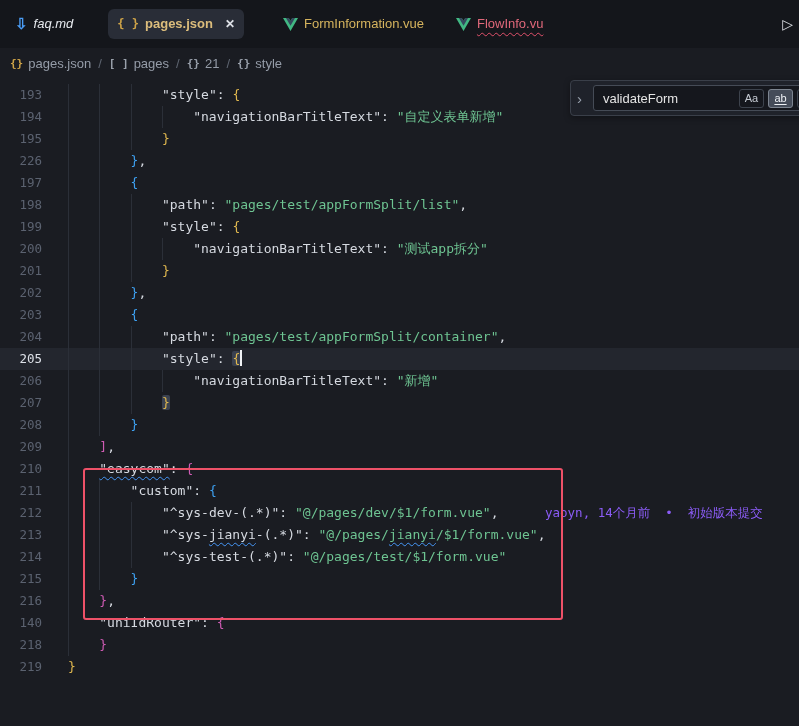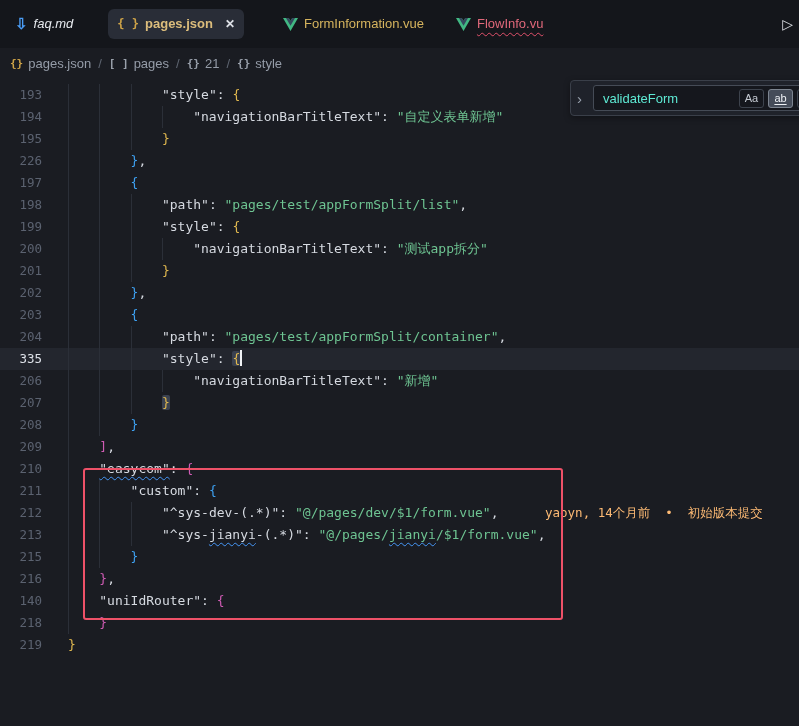--- a/index.html
+++ b/index.html
@@ -61,39 +61,39 @@
   .tok-s{color:#6ec492;}
   .tok-by{color:#e0b84f;}
   .tok-bp{color:#cf5bb4;}
   .tok-bb{color:#3ea1f2;}
   .tok-caret{display:inline-block;width:2px;height:16px;background:#f0f2f5;
              vertical-align:-3px;margin-left:0px;}
   .sq{text-decoration:underline;text-decoration-style:wavy;
       text-decoration-color:#4596f7;text-decoration-thickness:1px;
       text-underline-offset:3px;}
   .match{background:#3a4150;border-radius:2px;}
-  .blame{position:absolute;left:545px;top:0;color:#fdba74;font-size:12.5px;}
+  .blame{position:absolute;left:545px;top:0;color:#8b5cf6;font-size:12.5px;}
   
   .redrect{
     position:absolute;left:83px;top:390px;width:476px;height:148px;
     border:2.5px solid #ee5168;border-radius:3px;z-index:5;pointer-events:none;
   }
   
   .find{
     position:absolute;left:570px;top:2px;width:250px;height:34px;
     background:#1f222a;border:1px solid #3a3f49;border-radius:4px;
     display:flex;align-items:center;padding:0 6px;z-index:10;
     box-shadow:0 2px 6px rgba(0,0,0,.35);
   }
   .find-chevron{color:#9aa2ae;font-size:15px;width:16px;cursor:pointer;}
   .find-input{
     flex:1;height:24px;background:#15171d;border:1px solid #454b56;border-radius:3px;
     display:flex;align-items:center;padding:0 4px 0 9px;gap:4px;
   }
-  .find-query{flex:1;color:#5eead4;font-size:13px;}
+  .find-query{flex:1;color:#e5e5e5;font-size:13px;}
   .find-btn{
     font-size:11px;color:#c5cad2;border:1px solid #3d434d;border-radius:3px;
     padding:2px 4px;min-width:15px;text-align:center;cursor:pointer;line-height:13px;
   }
   .find-btn.active{background:#454c59;border-color:#7d8590;color:#eef1f5;
                    text-decoration:underline;text-underline-offset:2px;}
   .vuesvg{display:block;}
 </style>
 </head>
 <body>
@@ -160,29 +160,30 @@
       <div class="cline"><span class="lnum">195</span><span class="guide" style="left: 68px;"></span><span class="guide" style="left: 99.31px;"></span><span class="guide" style="left: 130.62px;"></span><span class="ltext" style="left: 161.924px;"><span class="tok-by">}</span></span></div>
       <div class="cline"><span class="lnum">226</span><span class="guide" style="left: 68px;"></span><span class="guide" style="left: 99.31px;"></span><span class="ltext" style="left: 130.616px;"><span class="tok-bb">}</span><span class="tok-p">,</span></span></div>
       <div class="cline"><span class="lnum">197</span><span class="guide" style="left: 68px;"></span><span class="guide" style="left: 99.31px;"></span><span class="ltext" style="left: 130.616px;"><span class="tok-bb">{</span></span></div>
       <div class="cline"><span class="lnum">198</span><span class="guide" style="left: 68px;"></span><span class="guide" style="left: 99.31px;"></span><span class="guide" style="left: 130.62px;"></span><span class="ltext" style="left: 161.924px;"><span class="tok-k">"path"</span><span class="tok-p">: </span><span class="tok-s">"pages/test/appFormSplit/list"</span><span class="tok-p">,</span></span></div>
       <div class="cline"><span class="lnum">199</span><span class="guide" style="left: 68px;"></span><span class="guide" style="left: 99.31px;"></span><span class="guide" style="left: 130.62px;"></span><span class="ltext" style="left: 161.924px;"><span class="tok-k">"style"</span><span class="tok-p">: </span><span class="tok-by">{</span></span></div>
       <div class="cline"><span class="lnum">200</span><span class="guide" style="left: 68px;"></span><span class="guide" style="left: 99.31px;"></span><span class="guide" style="left: 130.62px;"></span><span class="guide" style="left: 161.93px;"></span><span class="ltext" style="left: 193.232px;"><span class="tok-k">"navigationBarTitleText"</span><span class="tok-p">: </span><span class="tok-s">"测试app拆分"</span></span></div>
       <div class="cline"><span class="lnum">201</span><span class="guide" style="left: 68px;"></span><span class="guide" style="left: 99.31px;"></span><span class="guide" style="left: 130.62px;"></span><span class="ltext" style="left: 161.924px;"><span class="tok-by">}</span></span></div>
       <div class="cline"><span class="lnum">202</span><span class="guide" style="left: 68px;"></span><span class="guide" style="left: 99.31px;"></span><span class="ltext" style="left: 130.616px;"><span class="tok-bb">}</span><span class="tok-p">,</span></span></div>
       <div class="cline"><span class="lnum">203</span><span class="guide" style="left: 68px;"></span><span class="guide" style="left: 99.31px;"></span><span class="ltext" style="left: 130.616px;"><span class="tok-bb">{</span></span></div>
       <div class="cline"><span class="lnum">204</span><span class="guide" style="left: 68px;"></span><span class="guide" style="left: 99.31px;"></span><span class="guide" style="left: 130.62px;"></span><span class="ltext" style="left: 161.924px;"><span class="tok-k">"path"</span><span class="tok-p">: </span><span class="tok-s">"pages/test/appFormSplit/container"</span><span class="tok-p">,</span></span></div>
-      <div class="cline current"><span class="lnum">335</span><span class="guide" style="left: 68px;"></span><span class="guide" style="left: 99.31px;"></span><span class="guide" style="left: 130.62px;"></span><span class="ltext" style="left: 161.924px;"><span class="tok-k">"style"</span><span class="tok-p">: </span><span class="tok-by match">{</span><span class="tok-caret"></span></span></div>
+      <div class="cline current"><span class="lnum">205</span><span class="guide" style="left: 68px;"></span><span class="guide" style="left: 99.31px;"></span><span class="guide" style="left: 130.62px;"></span><span class="ltext" style="left: 161.924px;"><span class="tok-k">"style"</span><span class="tok-p">: </span><span class="tok-by match">{</span><span class="tok-caret"></span></span></div>
       <div class="cline"><span class="lnum">206</span><span class="guide" style="left: 68px;"></span><span class="guide" style="left: 99.31px;"></span><span class="guide" style="left: 130.62px;"></span><span class="guide" style="left: 161.93px;"></span><span class="ltext" style="left: 193.232px;"><span class="tok-k">"navigationBarTitleText"</span><span class="tok-p">: </span><span class="tok-s">"新增"</span></span></div>
       <div class="cline"><span class="lnum">207</span><span class="guide" style="left: 68px;"></span><span class="guide" style="left: 99.31px;"></span><span class="guide" style="left: 130.62px;"></span><span class="ltext" style="left: 161.924px;"><span class="tok-by match">}</span></span></div>
       <div class="cline"><span class="lnum">208</span><span class="guide" style="left: 68px;"></span><span class="guide" style="left: 99.31px;"></span><span class="ltext" style="left: 130.616px;"><span class="tok-bb">}</span></span></div>
       <div class="cline"><span class="lnum">209</span><span class="guide" style="left: 68px;"></span><span class="ltext" style="left: 99.308px;"><span class="tok-bp">]</span><span class="tok-p">,</span></span></div>
       <div class="cline"><span class="lnum">210</span><span class="guide" style="left: 68px;"></span><span class="ltext" style="left: 99.308px;"><span class="tok-k sq">"easycom"</span><span class="tok-p">: </span><span class="tok-bp">{</span></span></div>
       <div class="cline"><span class="lnum">211</span><span class="guide" style="left: 68px;"></span><span class="guide" style="left: 99.31px;"></span><span class="ltext" style="left: 130.616px;"><span class="tok-k">"custom"</span><span class="tok-p">: </span><span class="tok-bb">{</span></span></div>
       <div class="cline"><span class="lnum">212</span><span class="guide" style="left: 68px;"></span><span class="guide" style="left: 99.31px;"></span><span class="guide" style="left: 130.62px;"></span><span class="ltext" style="left: 161.924px;"><span class="tok-k">"^sys-dev-(.*)"</span><span class="tok-p">: </span><span class="tok-s">"@/pages/dev/$1/form.vue"</span><span class="tok-p">,</span></span><span class="blame">yaoyn, 14个月前  •  初始版本提交</span></div>
       <div class="cline"><span class="lnum">213</span><span class="guide" style="left: 68px;"></span><span class="guide" style="left: 99.31px;"></span><span class="guide" style="left: 130.62px;"></span><span class="ltext" style="left: 161.924px;"><span class="tok-k">"^sys-</span><span class="tok-k sq">jianyi</span><span class="tok-k">-(.*)"</span><span class="tok-p">: </span><span class="tok-s">"@/pages/</span><span class="tok-s sq">jianyi</span><span class="tok-s">/$1/form.vue"</span><span class="tok-p">,</span></span></div>
+      <div class="cline"><span class="lnum">214</span><span class="guide" style="left: 68px;"></span><span class="guide" style="left: 99.31px;"></span><span class="guide" style="left: 130.62px;"></span><span class="ltext" style="left: 161.924px;"><span class="tok-k">"^sys-test-(.*)"</span><span class="tok-p">: </span><span class="tok-s">"@/pages/test/$1/form.vue"</span></span></div>
       <div class="cline"><span class="lnum">215</span><span class="guide" style="left: 68px;"></span><span class="guide" style="left: 99.31px;"></span><span class="ltext" style="left: 130.616px;"><span class="tok-bb">}</span></span></div>
       <div class="cline"><span class="lnum">216</span><span class="guide" style="left: 68px;"></span><span class="ltext" style="left: 99.308px;"><span class="tok-bp">}</span><span class="tok-p">,</span></span></div>
       <div class="cline"><span class="lnum">140</span><span class="guide" style="left: 68px;"></span><span class="ltext" style="left: 99.308px;"><span class="tok-k">"uniIdRouter"</span><span class="tok-p">: </span><span class="tok-bp">{</span></span></div>
       <div class="cline"><span class="lnum">218</span><span class="guide" style="left: 68px;"></span><span class="ltext" style="left: 99.308px;"><span class="tok-bp">}</span></span></div>
       <div class="cline"><span class="lnum">219</span><span class="ltext" style="left: 68px;"><span class="tok-by">}</span></span></div>
     </div>
 
   <div class="redrect"></div>
 
   <div class="find">

